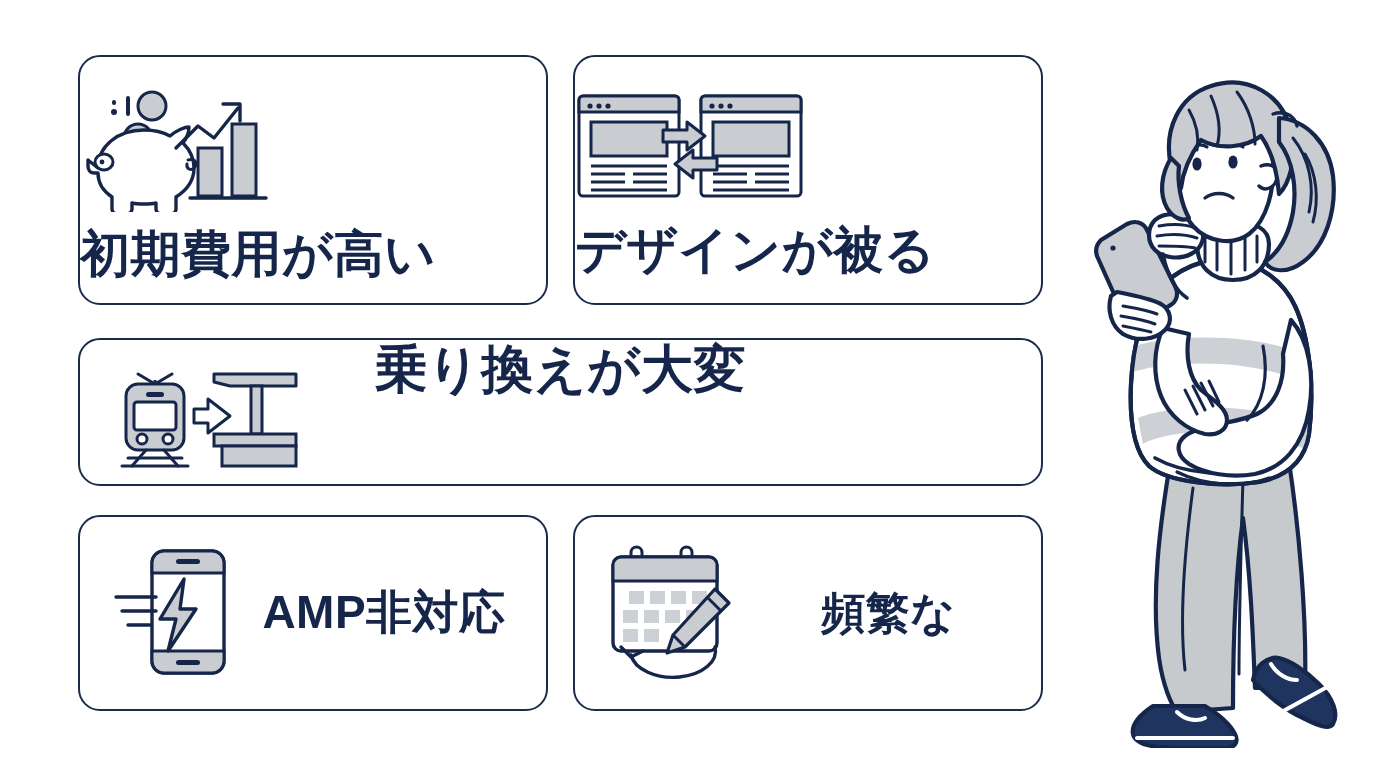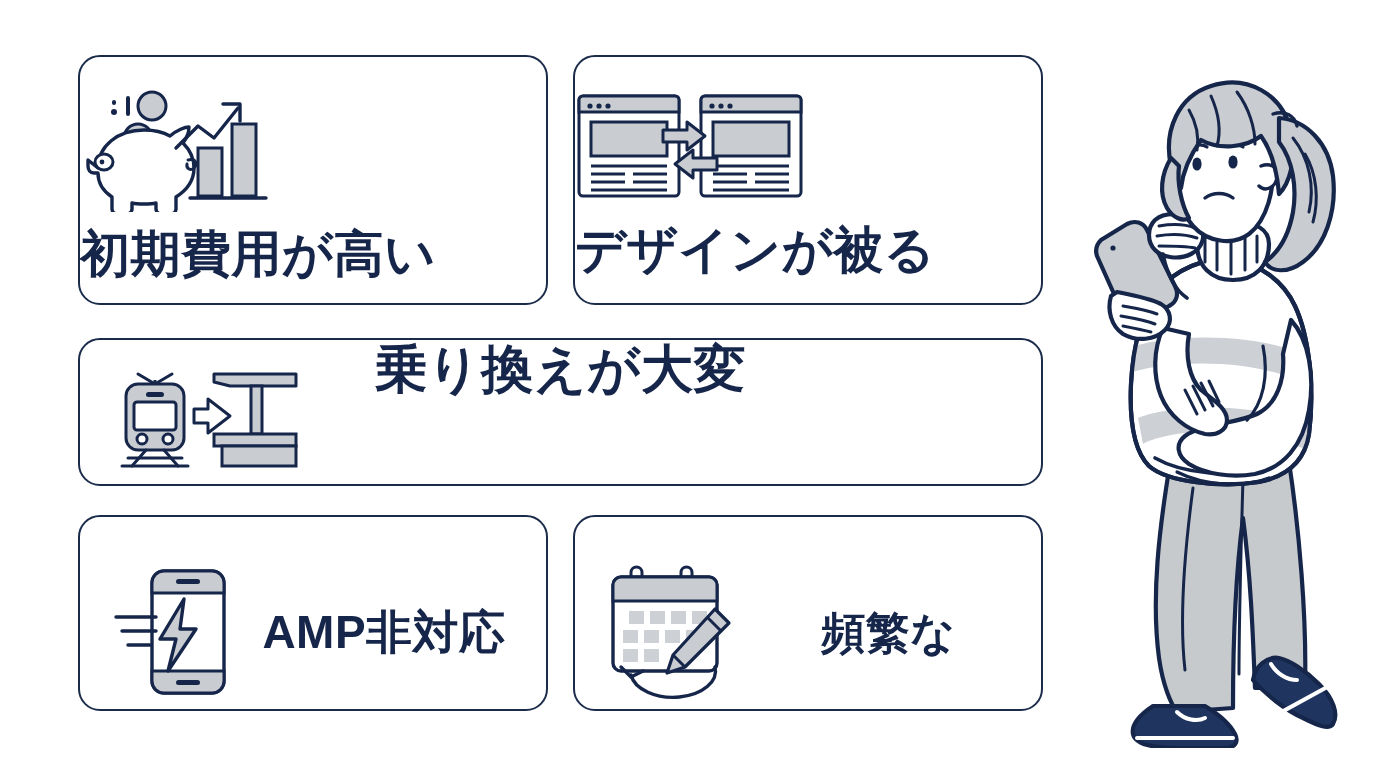--- a/index.html
+++ b/index.html
@@ -40,21 +40,21 @@
   .lbl-amp   { font-size: 46px; }
   .lbl-two   { font-size: 44px; white-space: normal; text-align: center; }
 
   .icon-top   { margin-top: 4px; margin-bottom: 10px; }
 
   
   .c3-icon { position: absolute; left: 30px; top: 22px; }
   .c3-text { width: 100%; text-align: center; }
 
   
-  .row-inner { display: flex; align-items: center; width: 100%; height: 100%; margin-top: 20px; }
+  .row-inner { display: flex; align-items: center; width: 100%; height: 100%; }
   .c4-icon { margin-left: 28px; margin-right: 8px; }
   .c4-text { flex: 1; text-align: center; padding-right: 20px; }
   .c5-icon { margin-left: 28px; margin-right: 4px; }
   .c5-text { flex: 1; text-align: center; padding-right: 3px; }
 
   
   .person { position: absolute; left: 1093px; top: 58px; width: 280px; height: 690px; }
   .person svg { display: block; width: 100%; height: 100%; }
 </style>
 </head>

